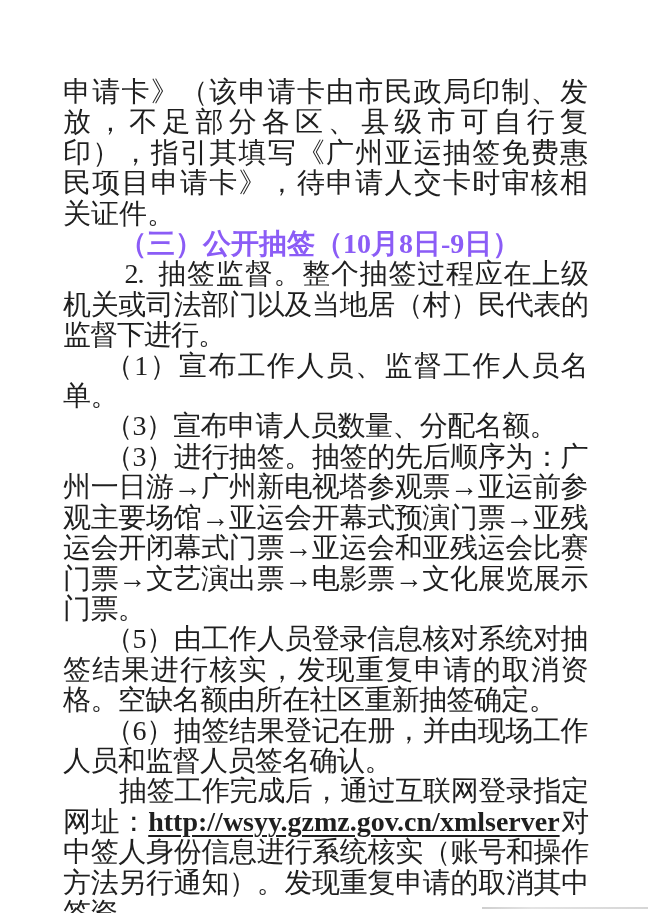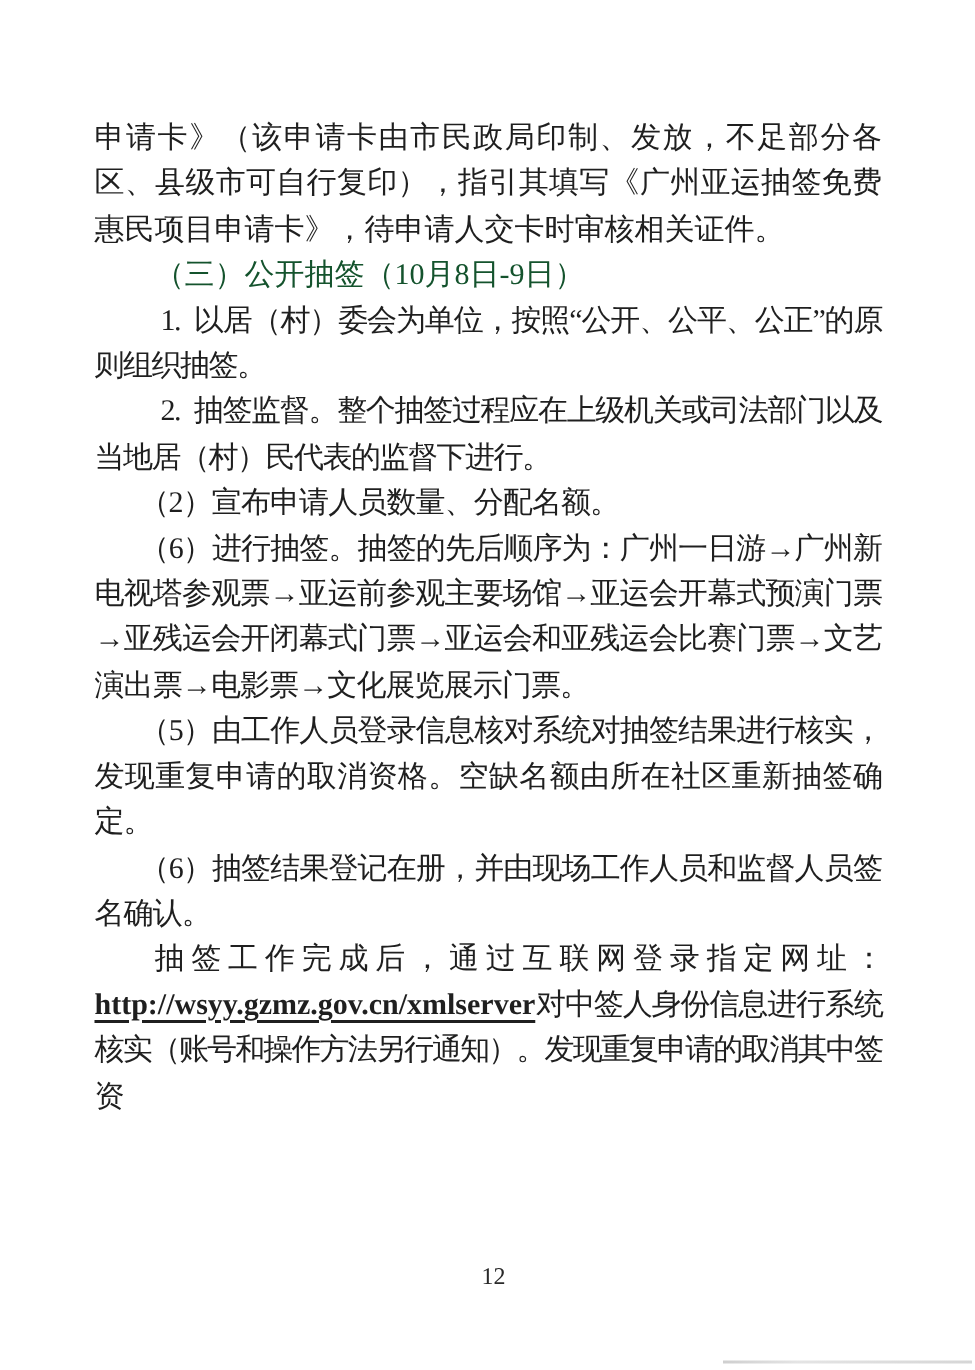--- a/index.html
+++ b/index.html
@@ -17,28 +17,28 @@
     color: #1f1f1f;
   }
   .textblock {
     position: absolute;
     left: 63px;
     top: 77px;
     width: 525px;
   }
   .textblock p {
     margin: 0;
-    font-size: 20px;
+    font-size: 28px;
     line-height: 30.4px;
     text-align: justify;
     word-break: normal;
   }
   
   .continuation { text-indent: 0; }
-  .heading      { text-indent: 2em; font-weight: 400; color: #14532d; }
+  .heading      { text-indent: 2em; font-weight: 700; color: #8b5cf6; }
   .item-number  { text-indent: 2.2em; letter-spacing: -1px; }
   .item-paren   { text-indent: 1.5em; letter-spacing: -0.6px; }
   .body         { text-indent: 2em; letter-spacing: -1.25px; }
   
   .textblock p:nth-child(10) { letter-spacing: -1.25px; }
   .url {
     letter-spacing: 0;
     text-decoration: underline;
     text-underline-offset: 4px;
     text-decoration-thickness: 1.5px;
@@ -64,23 +64,23 @@
     background: linear-gradient(to right, #cfcfcf, #e4e4e4 30%, #d6d6d6);
   }
 </style>
 </head>
 <body>
 
 <div class="page">
   <div class="textblock">
       <p class="continuation"><span>申请卡》（该申请卡由市民政局印制、发放，不足部分各区、县级市可自行复印），指引其填写《广州亚运抽签免费惠民项目申请卡》，待申请人交卡时审核相关证件。</span></p>
       <p class="heading"><span>（三）公开抽签（10月8日-9日）</span></p>
-      <p class="item-number"><span>1. 以居（村）委会为单位，按照“公开、公平、公正”的原则组织抽签。</span></p>
       <p class="item-number"><span>2. 抽签监督。整个抽签过程应在上级机关或司法部门以及当地居（村）民代表的监督下进行。</span></p>
-      <p class="item-paren"><span>（2）宣布申请人员数量、分配名额。</span></p>
-      <p class="item-paren"><span>（6）进行抽签。抽签的先后顺序为：广州一日游→广州新电视塔参观票→亚运前参观主要场馆→亚运会开幕式预演门票→亚残运会开闭幕式门票→亚运会和亚残运会比赛门票→文艺演出票→电影票→文化展览展示门票。</span></p>
+      <p class="item-paren"><span>（1）宣布工作人员、监督工作人员名单。</span></p>
+      <p class="item-paren"><span>（3）宣布申请人员数量、分配名额。</span></p>
+      <p class="item-paren"><span>（3）进行抽签。抽签的先后顺序为：广州一日游→广州新电视塔参观票→亚运前参观主要场馆→亚运会开幕式预演门票→亚残运会开闭幕式门票→亚运会和亚残运会比赛门票→文艺演出票→电影票→文化展览展示门票。</span></p>
       <p class="item-paren"><span>（5）由工作人员登录信息核对系统对抽签结果进行核实，发现重复申请的取消资格。空缺名额由所在社区重新抽签确定。</span></p>
       <p class="item-paren"><span>（6）抽签结果登记在册，并由现场工作人员和监督人员签名确认。</span></p>
       <p class="body"><span>抽签工作完成后，通过互联网登录指定网址：</span><span class="url">http://wsyy.gzmz.gov.cn/xmlserver</span><span>对中签人身份信息进行系统核实（账号和操作方法另行通知）。发现重复申请的取消其中签资</span></p>
     </div>
   <div class="pagenum">12</div>
   <div class="scan-artifact"></div>
 </div>
 
 </body></html>

